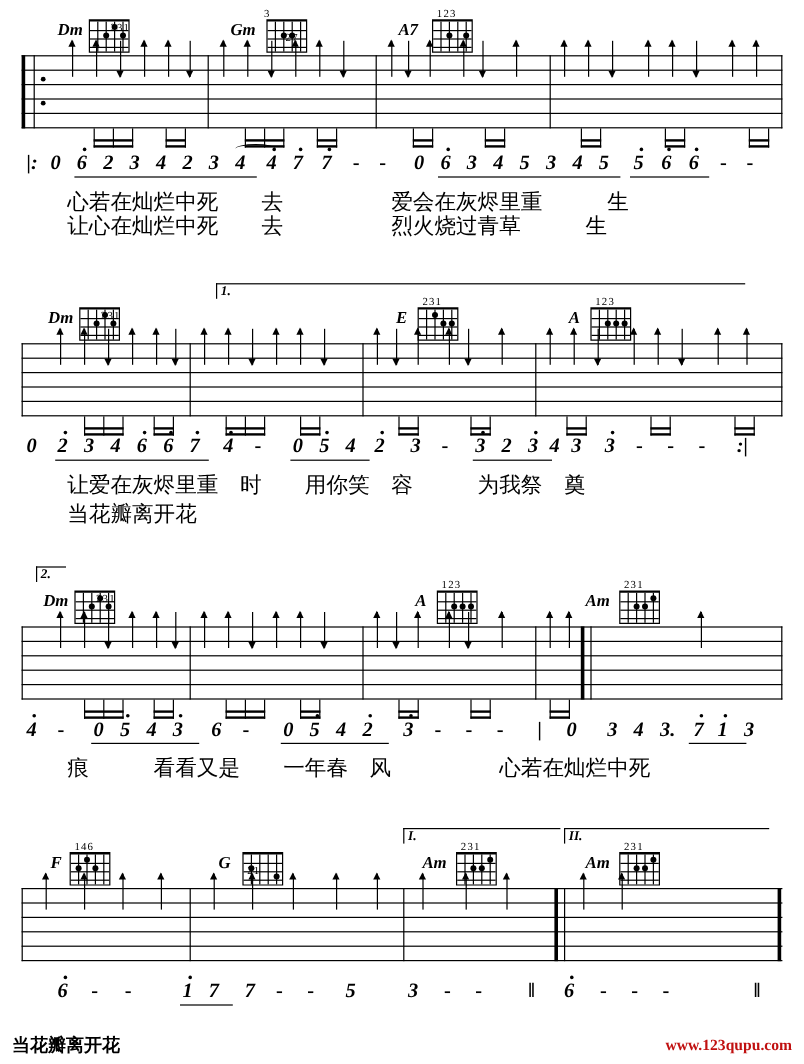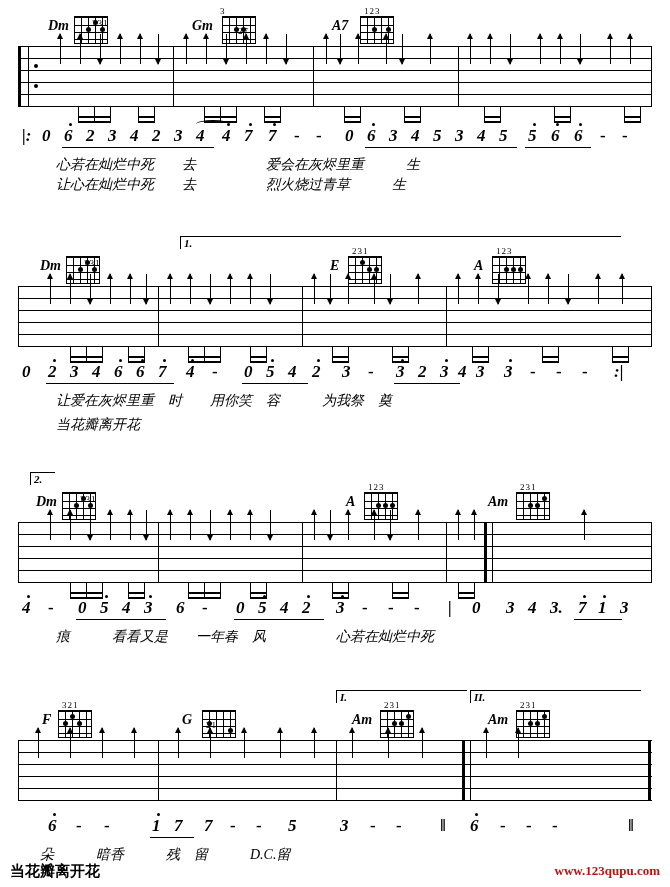--- a/index.html
+++ b/index.html
@@ -62,21 +62,21 @@
   .beam{position:absolute;height:2px;background:#000;}
 
   
   .numrow{position:absolute;left:0;width:670px;font-family:"Liberation Serif",serif;}
   .num{
     position:absolute;font-size:17px;font-weight:bold;font-style:italic;
     white-space:nowrap;
   }
   .dash{position:absolute;font-size:17px;font-weight:bold;}
   .lyric{
-    position:absolute;font-size:14px;font-style:italic;
+    position:absolute;font-size:18px;
     font-family:"Liberation Serif",serif;white-space:nowrap;
   }
   .underline{position:absolute;height:1px;background:#000;}
   .dotabove{position:absolute;width:3px;height:3px;border-radius:50%;background:#000;}
   .slur{position:absolute;border-top:1.4px solid #000;border-radius:50%;height:7px;}
 
   
   .volta{position:absolute;border-left:1.5px solid #000;border-top:1.5px solid #000;height:12px;}
   .volta span{position:absolute;left:3px;top:0px;font-size:11px;font-style:italic;font-weight:bold;}
 
@@ -677,21 +677,21 @@
           <i class="v" style="left:13px;"></i>
       <i class="v" style="left:20px;"></i>
           <i class="v" style="left:27px;"></i>
       <i class="h" style="top:7px;"></i>
           <i class="h" style="top:14px;"></i>
           <i class="h" style="top:21px;"></i>
       <span class="dot" style="left:11px;top:2px;"></span>
       <span class="dot" style="left:18px;top:9px;"></span>
       <span class="dot" style="left:4px;top:9px;"></span>
     </div>
-    <div class="fing" style="left:20px;top:-10px;">321</div>
+    <div class="fing" style="left:20px;top:-10px;">146</div>
   </div>
 
   <div class="chord" style="left:182px;top:20px;">
     <div class="cname">G</div>
     <div class="grid" style="left:20px;">
       <i class="v" style="left:6px;"></i>
           <i class="v" style="left:13px;"></i>
       <i class="v" style="left:20px;"></i>
           <i class="v" style="left:27px;"></i>
       <i class="h" style="top:7px;"></i>
@@ -786,19 +786,18 @@
     <span class="dash" style="left:526px;top:0;">-</span>
     <span class="dash" style="left:552px;top:0;">-</span>
     <span class="num" style="left:628px;top:0;">‖</span>
 
     <div class="underline" style="left:150px;top:21px;width:44px;"></div>
     <span class="dotabove" style="left:53px;top:-3px;"></span>
     <span class="dotabove" style="left:157px;top:-3px;"></span>
     <span class="dotabove" style="left:475px;top:-3px;"></span>
   </div>
 
-  <div class="lyric" style="left:40px;top:156px;">朵　　　暗香　　　残　留　　　D.C.留</div>
 </div>
 
 <div class="footer-left">当花瓣离开花</div>
 <div class="footer-right">www.123qupu.com</div>
 
 </div>
 
 </body></html>

